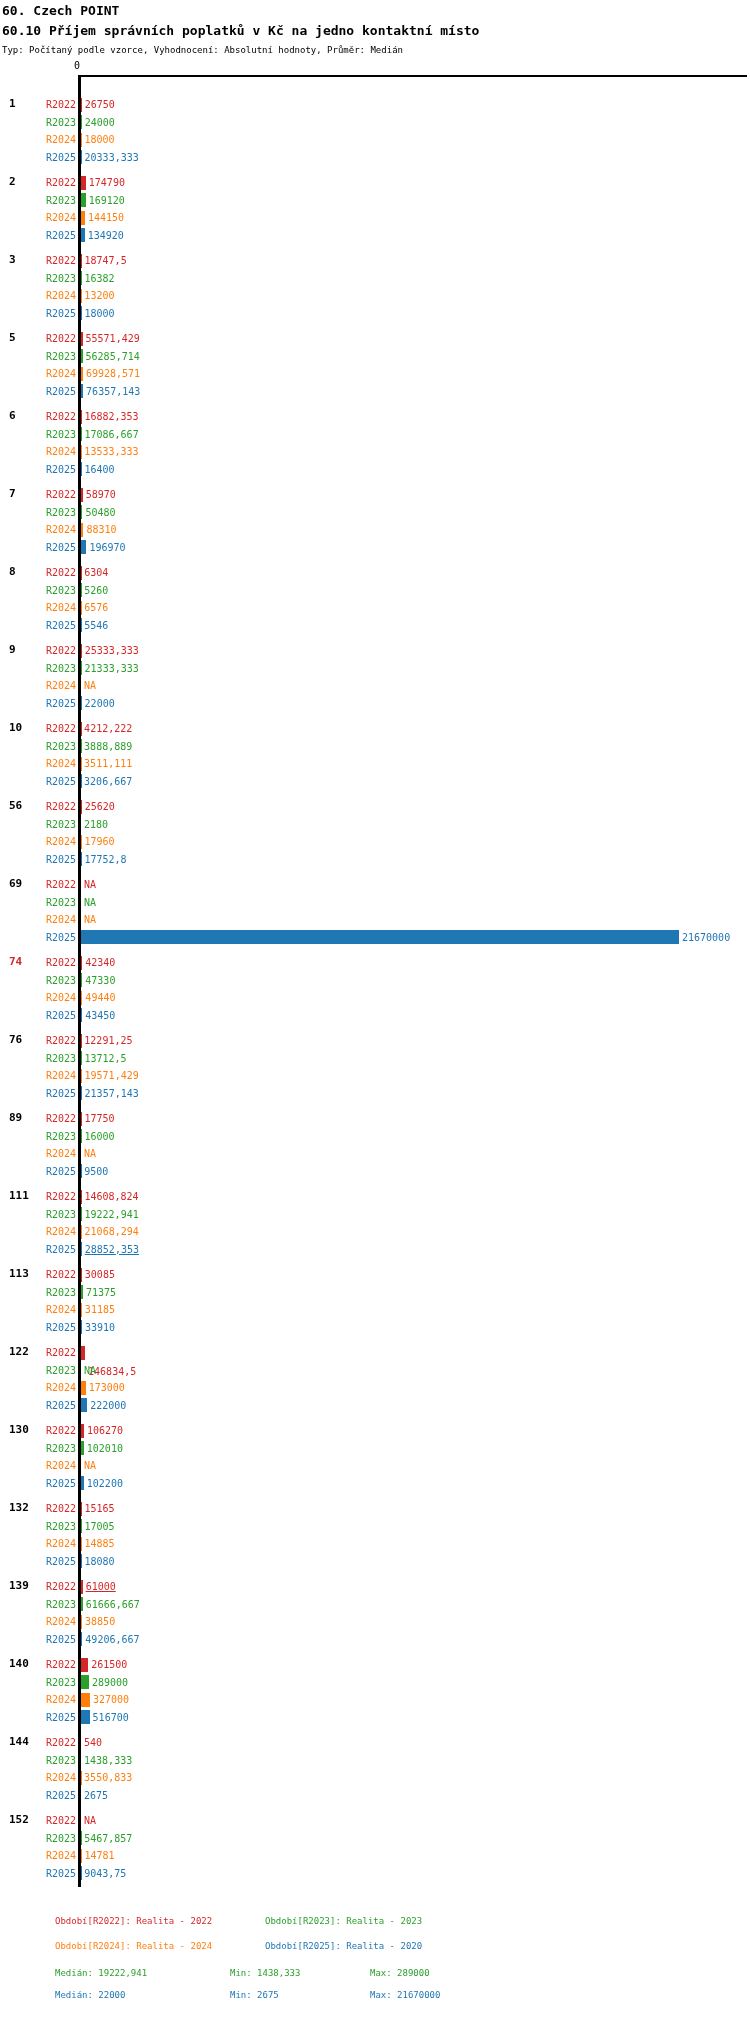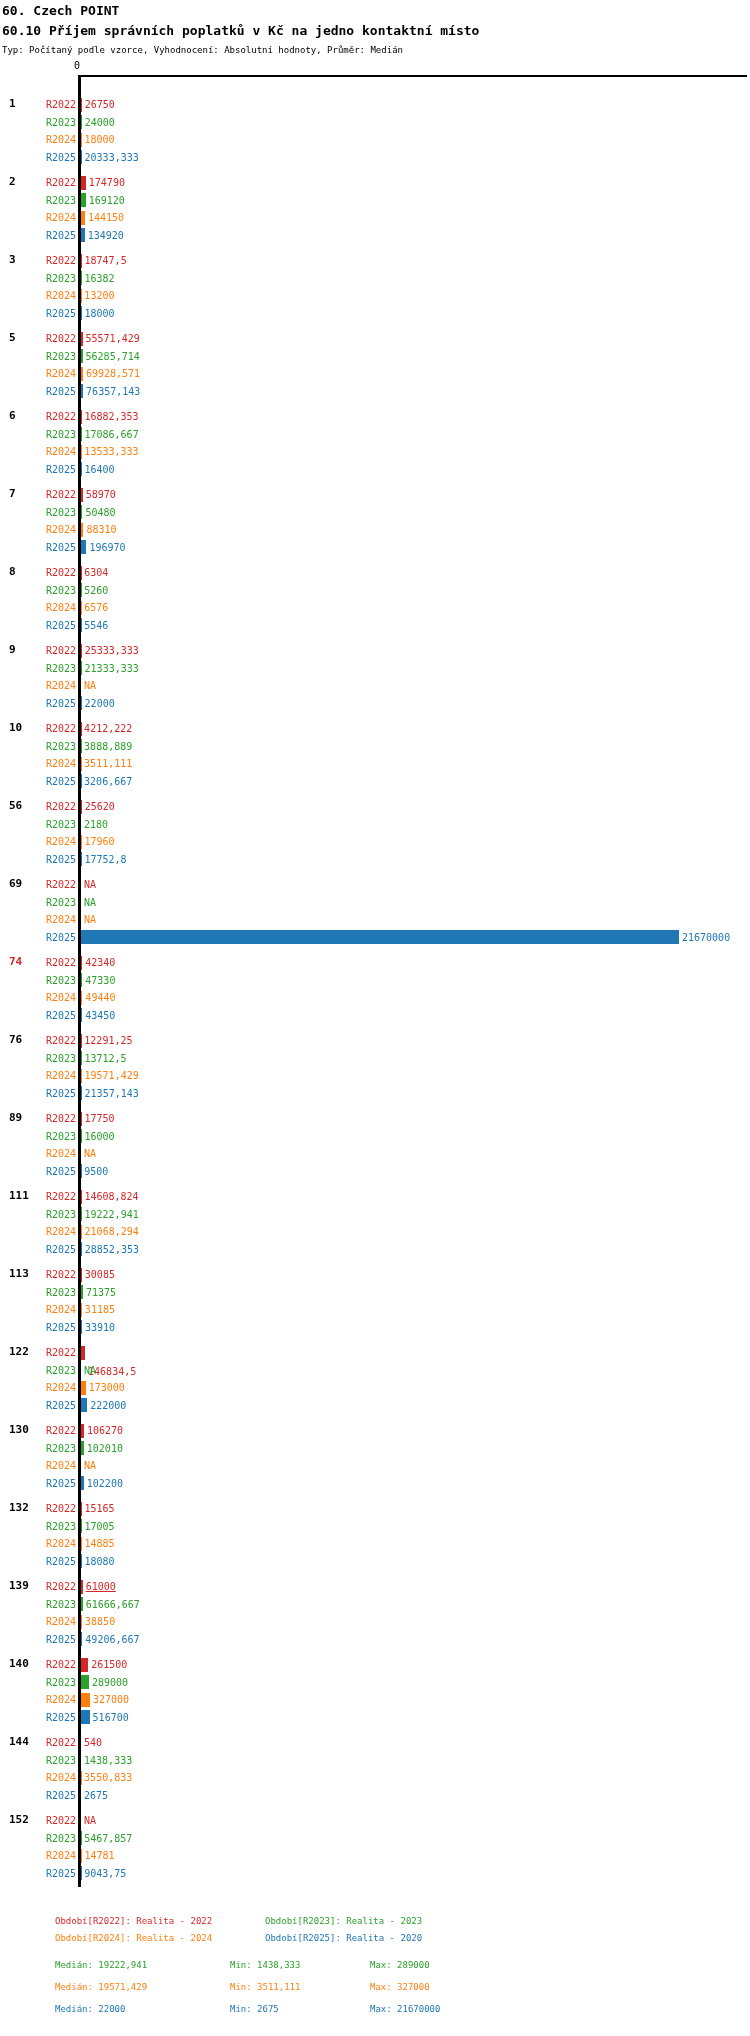--- a/index.html
+++ b/index.html
@@ -13,21 +13,21 @@
   .haxis{position:absolute;top:19px;left:78px;right:3px;height:2px;background:#000;}
   .vaxis{position:absolute;top:19px;left:78px;width:3px;height:1812px;background:#000;}
   #groups{position:absolute;top:40px;left:0;right:0;}
   .group{position:relative;height:70px;margin-bottom:8px;}
   .glabel{position:absolute;left:9px;top:1px;font-size:11px;font-weight:bold;}
   .row{display:flex;align-items:center;height:17.5px;font-size:10px;white-space:nowrap;}
   .rlabel{width:76px;text-align:right;flex:none;}
   .bar{height:14px;flex:none;margin-left:5px;}
   .val{margin-left:3px;}
   .legend{margin:24px 14px 0 55px;display:grid;grid-template-columns:210px auto;
-          row-gap:6px;font-size:9px;line-height:11px;white-space:nowrap;}
+          row-gap:14px;font-size:9px;line-height:11px;white-space:nowrap;}
   .stats{margin:16px 0 0 55px;font-size:9px;line-height:11px;}
   .stats .srow{display:grid;grid-template-columns:175px 140px auto;margin-bottom:11px;white-space:nowrap;}
 </style>
 </head>
 <body>
 
 <div class="title1">60. Czech POINT</div>
 <div class="title2">60.10 Příjem správních poplatků v Kč na jedno kontaktní místo</div>
 <div class="meta">Typ: Počítaný podle vzorce, Vyhodnocení: Absolutní hodnoty, Průměr: Medián</div>
 
@@ -371,21 +371,21 @@
           <span class="val" style="color: rgb(44, 160, 44);">19222,941</span>
         </div>
         <div class="row">
           <span class="rlabel" style="color: rgb(255, 127, 14);">R2024</span>
           <span class="bar" style="width: 0.581395px; background: rgb(255, 127, 14);"></span>
           <span class="val" style="color: rgb(255, 127, 14);">21068,294</span>
         </div>
         <div class="row">
           <span class="rlabel" style="color: rgb(31, 119, 180);">R2025</span>
           <span class="bar" style="width: 0.796202px; background: rgb(31, 119, 180);"></span>
-          <span class="val" style="color: rgb(31, 119, 180);">28852,353</span>
+          <span class="val" style="color: rgb(31, 119, 180); text-decoration: underline;">28852,353</span>
         </div>
       </div>
       <div class="group">
         <span class="glabel">113</span>
         <div class="row">
           <span class="rlabel" style="color: rgb(214, 39, 40);">R2022</span>
           <span class="bar" style="width: 0.830218px; background: rgb(214, 39, 40);"></span>
           <span class="val" style="color: rgb(214, 39, 40);">30085</span>
         </div>
         <div class="row">
@@ -574,22 +574,17 @@
     <span style="color: rgb(255, 127, 14);">Období[R2024]: Realita - 2024</span>
     <span style="color: rgb(31, 119, 180);">Období[R2025]: Realita - 2020</span>
   </div>
 <div class="stats" id="stats">
     <div class="srow">
       <span style="color: rgb(44, 160, 44);">Medián: 19222,941</span>
       <span style="color: rgb(44, 160, 44);">Min: 1438,333</span>
       <span style="color: rgb(44, 160, 44);">Max: 289000</span>
     </div>
     <div class="srow">
-      <span style="color: rgb(255, 127, 14);">Medián: 19571,429</span>
-      <span style="color: rgb(255, 127, 14);">Min: 3511,111</span>
-      <span style="color: rgb(255, 127, 14);">Max: 327000</span>
-    </div>
-    <div class="srow">
       <span style="color: rgb(31, 119, 180);">Medián: 22000</span>
       <span style="color: rgb(31, 119, 180);">Min: 2675</span>
       <span style="color: rgb(31, 119, 180);">Max: 21670000</span>
     </div>
   </div>
 
 </body></html>

